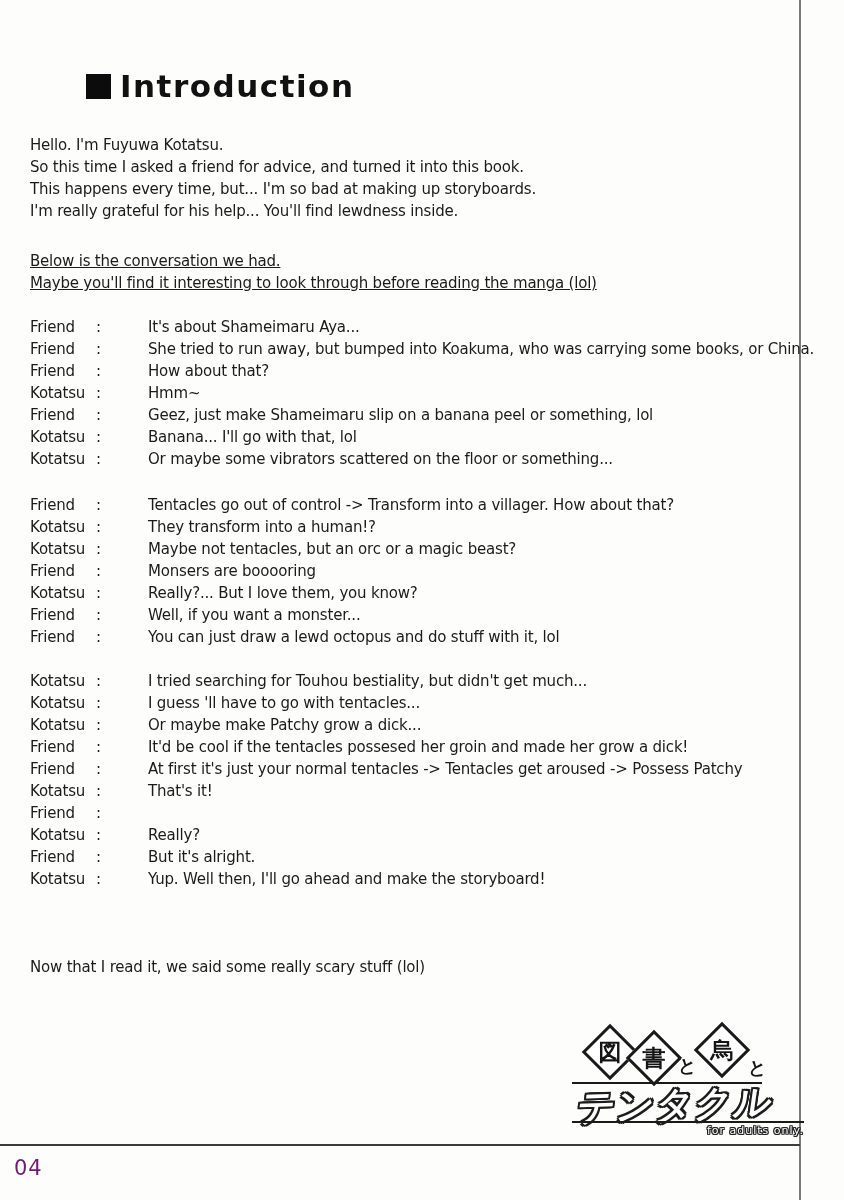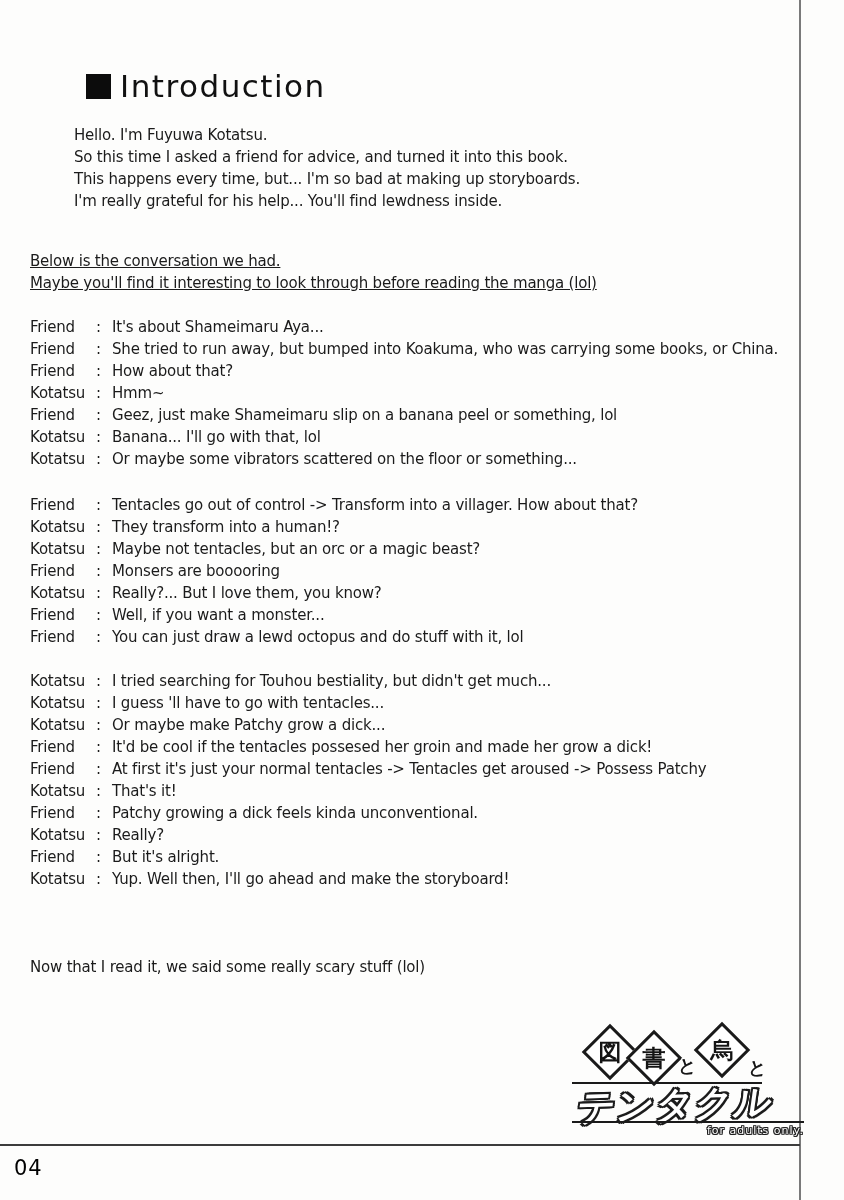--- a/index.html
+++ b/index.html
@@ -9,42 +9,42 @@
     background:#fdfdfc;
     font-family:"DejaVu Sans", sans-serif;
     color:#1c1c1c;
     overflow:hidden;
   }
 
   
   .scan-vline { position:absolute; left:799px; top:0; width:2px; height:1200px; background:#7a7a7a; }
   .footer-hline { position:absolute; left:0; top:1144px; width:800px; height:2px; background:#3c3c3c; }
 
-  .page-number { position:absolute; left:14px; top:1156px; font-size:21px; color:#000000; letter-spacing:1px; }
+  .page-number { position:absolute; left:14px; top:1156px; font-size:21px; color:#701a75; letter-spacing:1px; }
 
   
   .title-row { position:absolute; left:86px; top:68px; display:flex; align-items:center; }
   .title-square { width:25px; height:25px; background:#0c0c0c; margin-right:9px; }
-  .title-text { font-size:31px; font-weight:normal; letter-spacing:1.5px; color:#111; }
+  .title-text { font-size:31px; font-weight:bold; letter-spacing:1.5px; color:#111; }
 
   
   .text-block { position:absolute; left:30px; font-size:15px; line-height:22px; color:#1b1b1b; letter-spacing:-0.2px; }
   .text-line { white-space:nowrap; height:22px; }
 
-  #intro-block   { top:124px;margin-left:44px; }
+  #intro-block   { top:134px; }
   #below-block   { top:250px;text-decoration:underline; }
   #dlg-group-0   { top:316px; }
   #dlg-group-1   { top:494px; }
   #dlg-group-2   { top:670px; }
   #closing-block { top:956px; }
 
   .dlg-row { display:flex; height:22px; white-space:nowrap; }
   .dlg-speaker { display:inline-block; width:66px; flex:0 0 66px; }
   .dlg-colon   { display:inline-block; width:16px; flex:0 0 16px; }
-  .dlg-text    { white-space:nowrap; }
+  .dlg-text    { white-space:nowrap;margin-left:36px; }
 
   
   .logo { position:absolute; left:572px; top:1024px; width:232px; height:116px; }
   .logo-diamond-row { position:relative; height:56px; }
   .diamond {
     position:absolute; width:34px; height:34px;
     border:3px solid #1a1a1a; background:#ffffff;
     transform:rotate(45deg);
     display:flex; align-items:center; justify-content:center;
     box-shadow:0 0 0 1px #fff inset;
@@ -202,21 +202,20 @@
       <span class="dlg-text">At first it's just your normal tentacles -&gt; Tentacles get aroused -&gt; Possess Patchy</span>
     </div>
     <div class="dlg-row">
       <span class="dlg-speaker">Kotatsu</span>
       <span class="dlg-colon">:</span>
       <span class="dlg-text">That's it!</span>
     </div>
     <div class="dlg-row">
       <span class="dlg-speaker">Friend</span>
       <span class="dlg-colon">:</span>
-      <span class="dlg-text">Patchy growing a dick feels kinda unconventional.</span>
     </div>
     <div class="dlg-row">
       <span class="dlg-speaker">Kotatsu</span>
       <span class="dlg-colon">:</span>
       <span class="dlg-text">Really?</span>
     </div>
     <div class="dlg-row">
       <span class="dlg-speaker">Friend</span>
       <span class="dlg-colon">:</span>
       <span class="dlg-text">But it's alright.</span>

